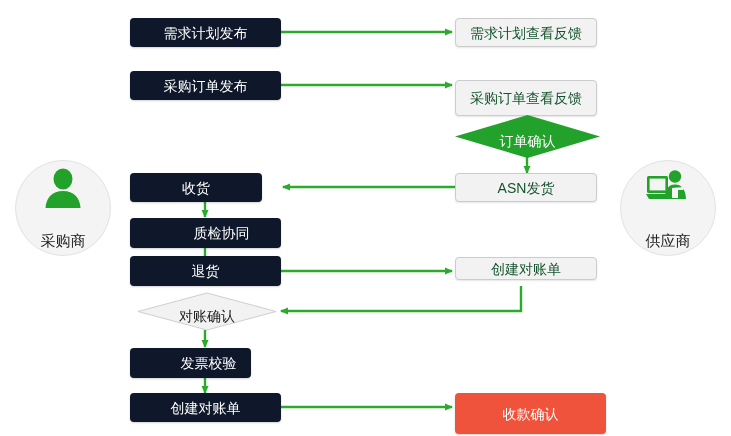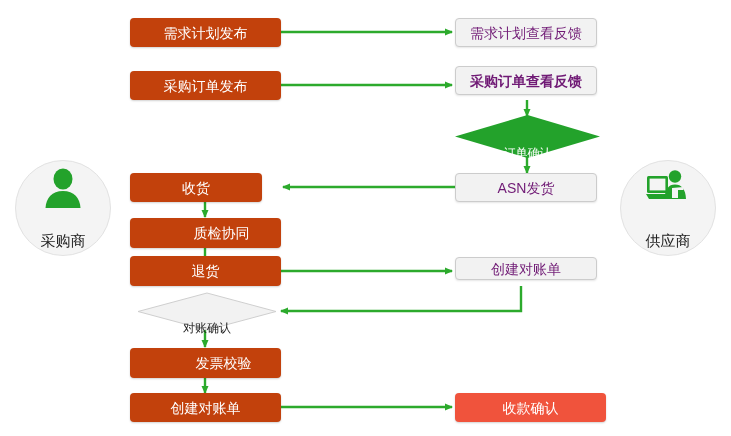--- a/index.html
+++ b/index.html
@@ -31,58 +31,58 @@
     box-sizing: border-box;
     display: flex;
     align-items: center;
     justify-content: center;
     font-size: 14px;
     line-height: 1;
     white-space: nowrap;
     z-index: 3;
   }
   .node.green {
-    background: #c2410c;
+    background: #0f172a;
     color: #ffffff;
     border-radius: 4px;
     box-shadow: 0 1px 2px rgba(0,0,0,0.18);
   }
   .node.red {
     background: #f0533c;
     color: #ffffff;
     border-radius: 4px;
     box-shadow: 0 1px 2px rgba(0,0,0,0.18);
   }
   .node.gray {
     background: #f2f2f2;
-    color: #701a75;
+    color: #14532d;
     border: 1px solid #cccccc;
     border-radius: 4px;
     box-shadow: 0 1px 2px rgba(0,0,0,0.10);
   }
 
   
   .diamond {
     position: absolute;
     z-index: 3;
   }
   .diamond svg {
     display: block;
     position: absolute;
     left: 0; top: 0;
   }
   .diamond .dlabel {
     position: absolute;
-    left: 0; top: 16px;
+    left: 0; top: 4px;
     width: 100%;
     height: 100%;
     display: flex;
     align-items: center;
     justify-content: center;
-    font-size: 12px;
+    font-size: 14px;
     line-height: 1;
     white-space: nowrap;
   }
   .diamond.green .dlabel { color: #ffffff; }
   .diamond.gray  .dlabel { color: #222222; }
 
   
   .actor {
     position: absolute;
     width: 96px;
@@ -190,48 +190,48 @@
     <span>退货</span>
   </div>
 
   <div class="diamond gray" style="left:137px; top:292px; width:140px; height:39px;">
     <svg width="140" height="39" viewBox="0 0 140 39">
       <polygon points="70,1 139,19.5 70,38 1,19.5" fill="#f2f2f2" stroke="#cfcfcf" stroke-width="1"></polygon>
     </svg>
     <span class="dlabel">对账确认</span>
   </div>
 
-  <div class="node green" style="left:130px; top:348px; width:151px; height:30px;padding-left:36px;">
+  <div class="node green" style="left:130px; top:348px; width:121px; height:30px;padding-left:36px;">
     <span>发票校验</span>
   </div>
 
   <div class="node green" style="left:130px; top:393px; width:151px; height:29px;">
     <span>创建对账单</span>
   </div>
 
   <div class="node gray" style="left:455px; top:18px; width:142px; height:29px;">
     <span>需求计划查看反馈</span>
   </div>
 
-  <div class="node gray" style="left:455px; top:66px; width:142px; height:29px;font-weight:bold;">
+  <div class="node gray" style="left:455px; top:80px; width:142px; height:36px;">
     <span>采购订单查看反馈</span>
   </div>
 
   <div class="diamond green" style="left:455px; top:115px; width:145px; height:43px;">
     <svg width="145" height="43" viewBox="0 0 145 43">
       <polygon points="72.5,0 145,21.5 72.5,43 0,21.5" fill="#23a22b"></polygon>
     </svg>
     <span class="dlabel">订单确认</span>
   </div>
 
   <div class="node gray" style="left:455px; top:173px; width:142px; height:29px;text-align:center;">
     <span>ASN发货</span>
   </div>
 
   <div class="node gray" style="left:455px; top:257px; width:142px; height:23px;">
     <span>创建对账单</span>
   </div>
 
-  <div class="node red" style="left:455px; top:393px; width:151px; height:29px;">
+  <div class="node red" style="left:455px; top:393px; width:151px; height:41px;">
     <span>收款确认</span>
   </div>
 
 </div>
 
 </body></html>

